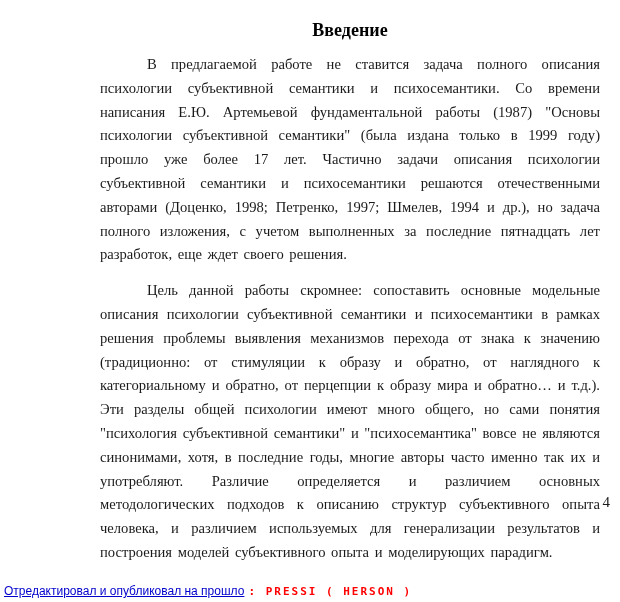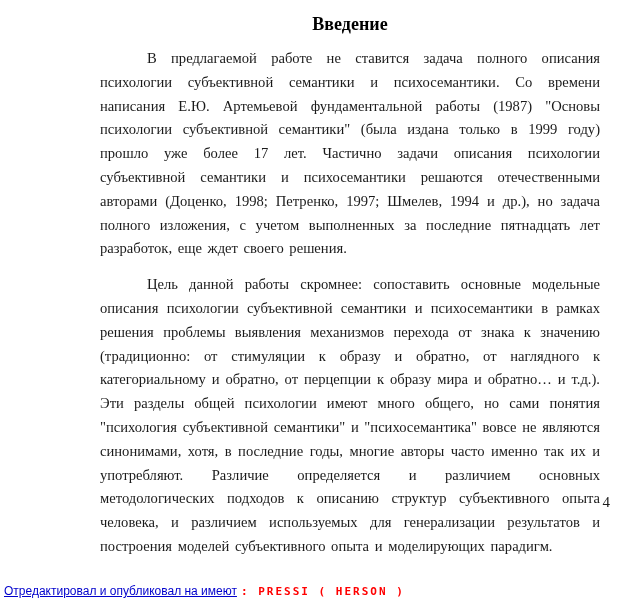--- a/index.html
+++ b/index.html
@@ -22,21 +22,21 @@
   .content {
     position: absolute;
     top: 4px;
     left: 88px;
     width: 524px;
   }
   .title {
     text-align: center;
     font-size: 18px;
     font-weight: bold;
-    margin: 10px 0 9px 0;
+    margin: 16px 0 9px 0;
     color: #000000;
   }
   .body-par {
     text-align: justify;
     text-indent: 47px;
     font-size: 14.6px;
     line-height: 23.8px;
     margin: 12px;
     word-spacing: 2px;
     color: #1a1a1a;
@@ -79,16 +79,16 @@
     <h1 class="title">Введение</h1>
 
     <p class="body-par">В предлагаемой работе не ставится задача полного описания психологии субъективной семантики и психосемантики. Со времени написания Е.Ю. Артемьевой фундаментальной работы (1987) "Основы психологии субъективной семантики" (была издана только в 1999 году) прошло уже более 17 лет. Частично задачи описания психологии субъективной семантики и психосемантики решаются отечественными авторами (Доценко, 1998; Петренко, 1997; Шмелев, 1994 и др.), но задача полного изложения, с учетом выполненных за последние пятнадцать лет разработок, еще ждет своего решения.</p>
 
     <p class="body-par">Цель данной работы скромнее: сопоставить основные модельные описания психологии субъективной семантики и психосемантики в рамках решения проблемы выявления механизмов перехода от знака к значению (традиционно: от стимуляции к образу и обратно, от наглядного к категориальному и обратно, от перцепции к образу мира и обратно… и т.д.). Эти разделы общей психологии имеют много общего, но сами понятия "психология субъективной семантики" и "психосемантика" вовсе не являются синонимами, хотя, в последние годы, многие авторы часто именно так их и употребляют. Различие определяется и различием основных методологических подходов к описанию структур субъективного опыта человека, и различием используемых для генерализации результатов и построения моделей субъективного опыта и моделирующих парадигм.</p>
   </div>
 
   <div class="page-number">4</div>
 
   <div class="footer">
-    <span class="footer-blue">Отредактировал и опубликовал на имеют</span><span class="footer-red">: PRESSI ( HERSON )</span>
+    <span class="footer-blue">Отредактировал и опубликовал на прошло</span><span class="footer-red">: PRESSI ( HERSON )</span>
   </div>
 
 </div>
 
 </body></html>

